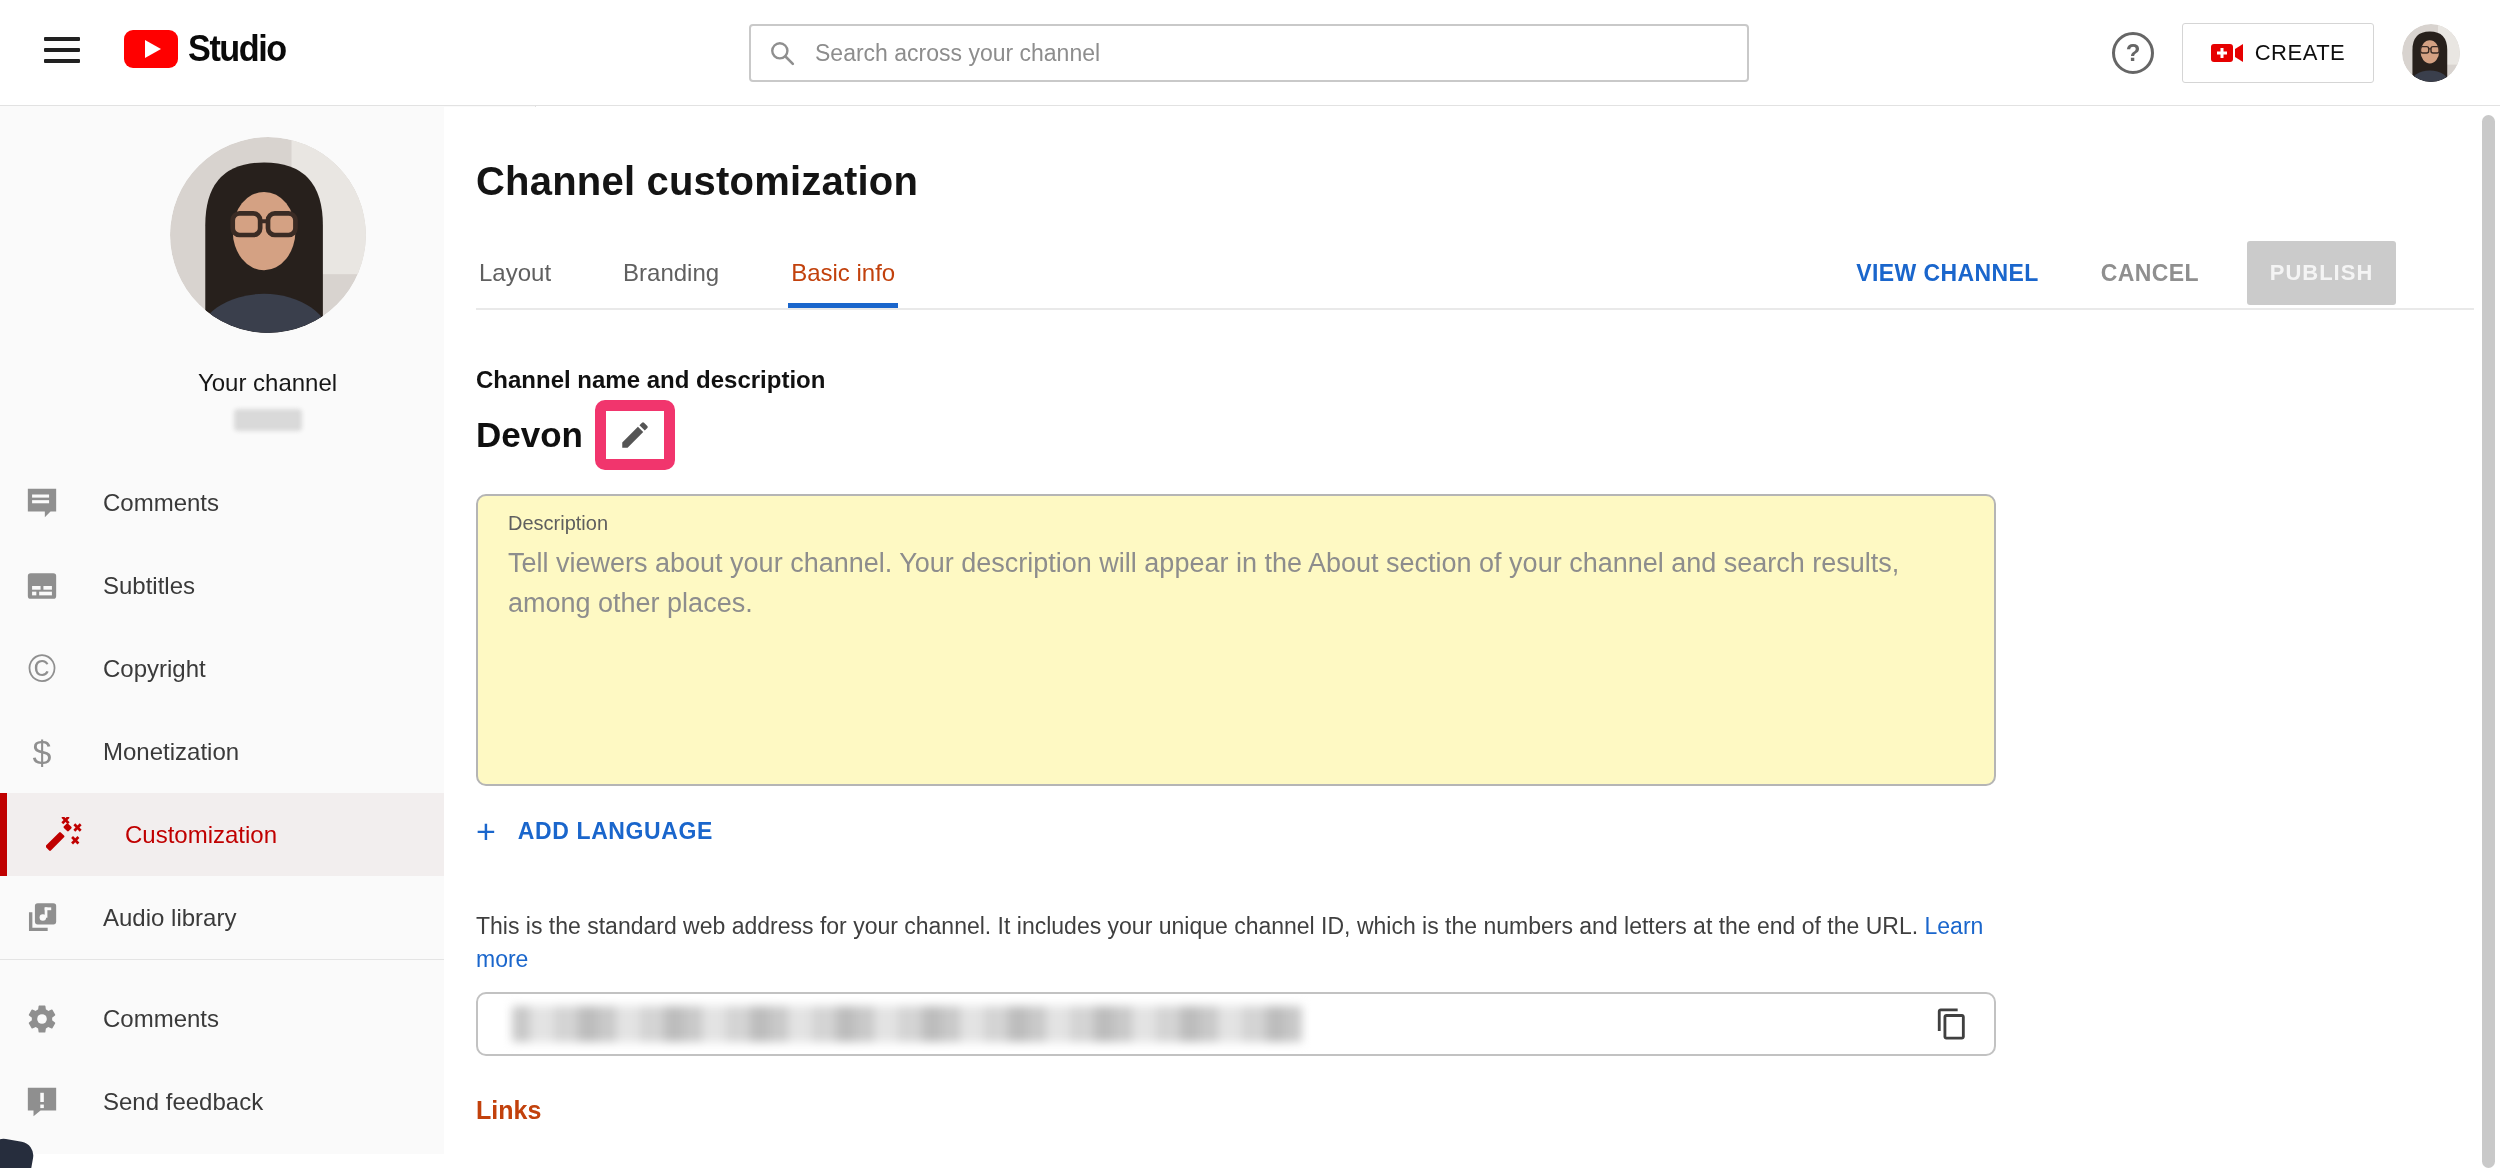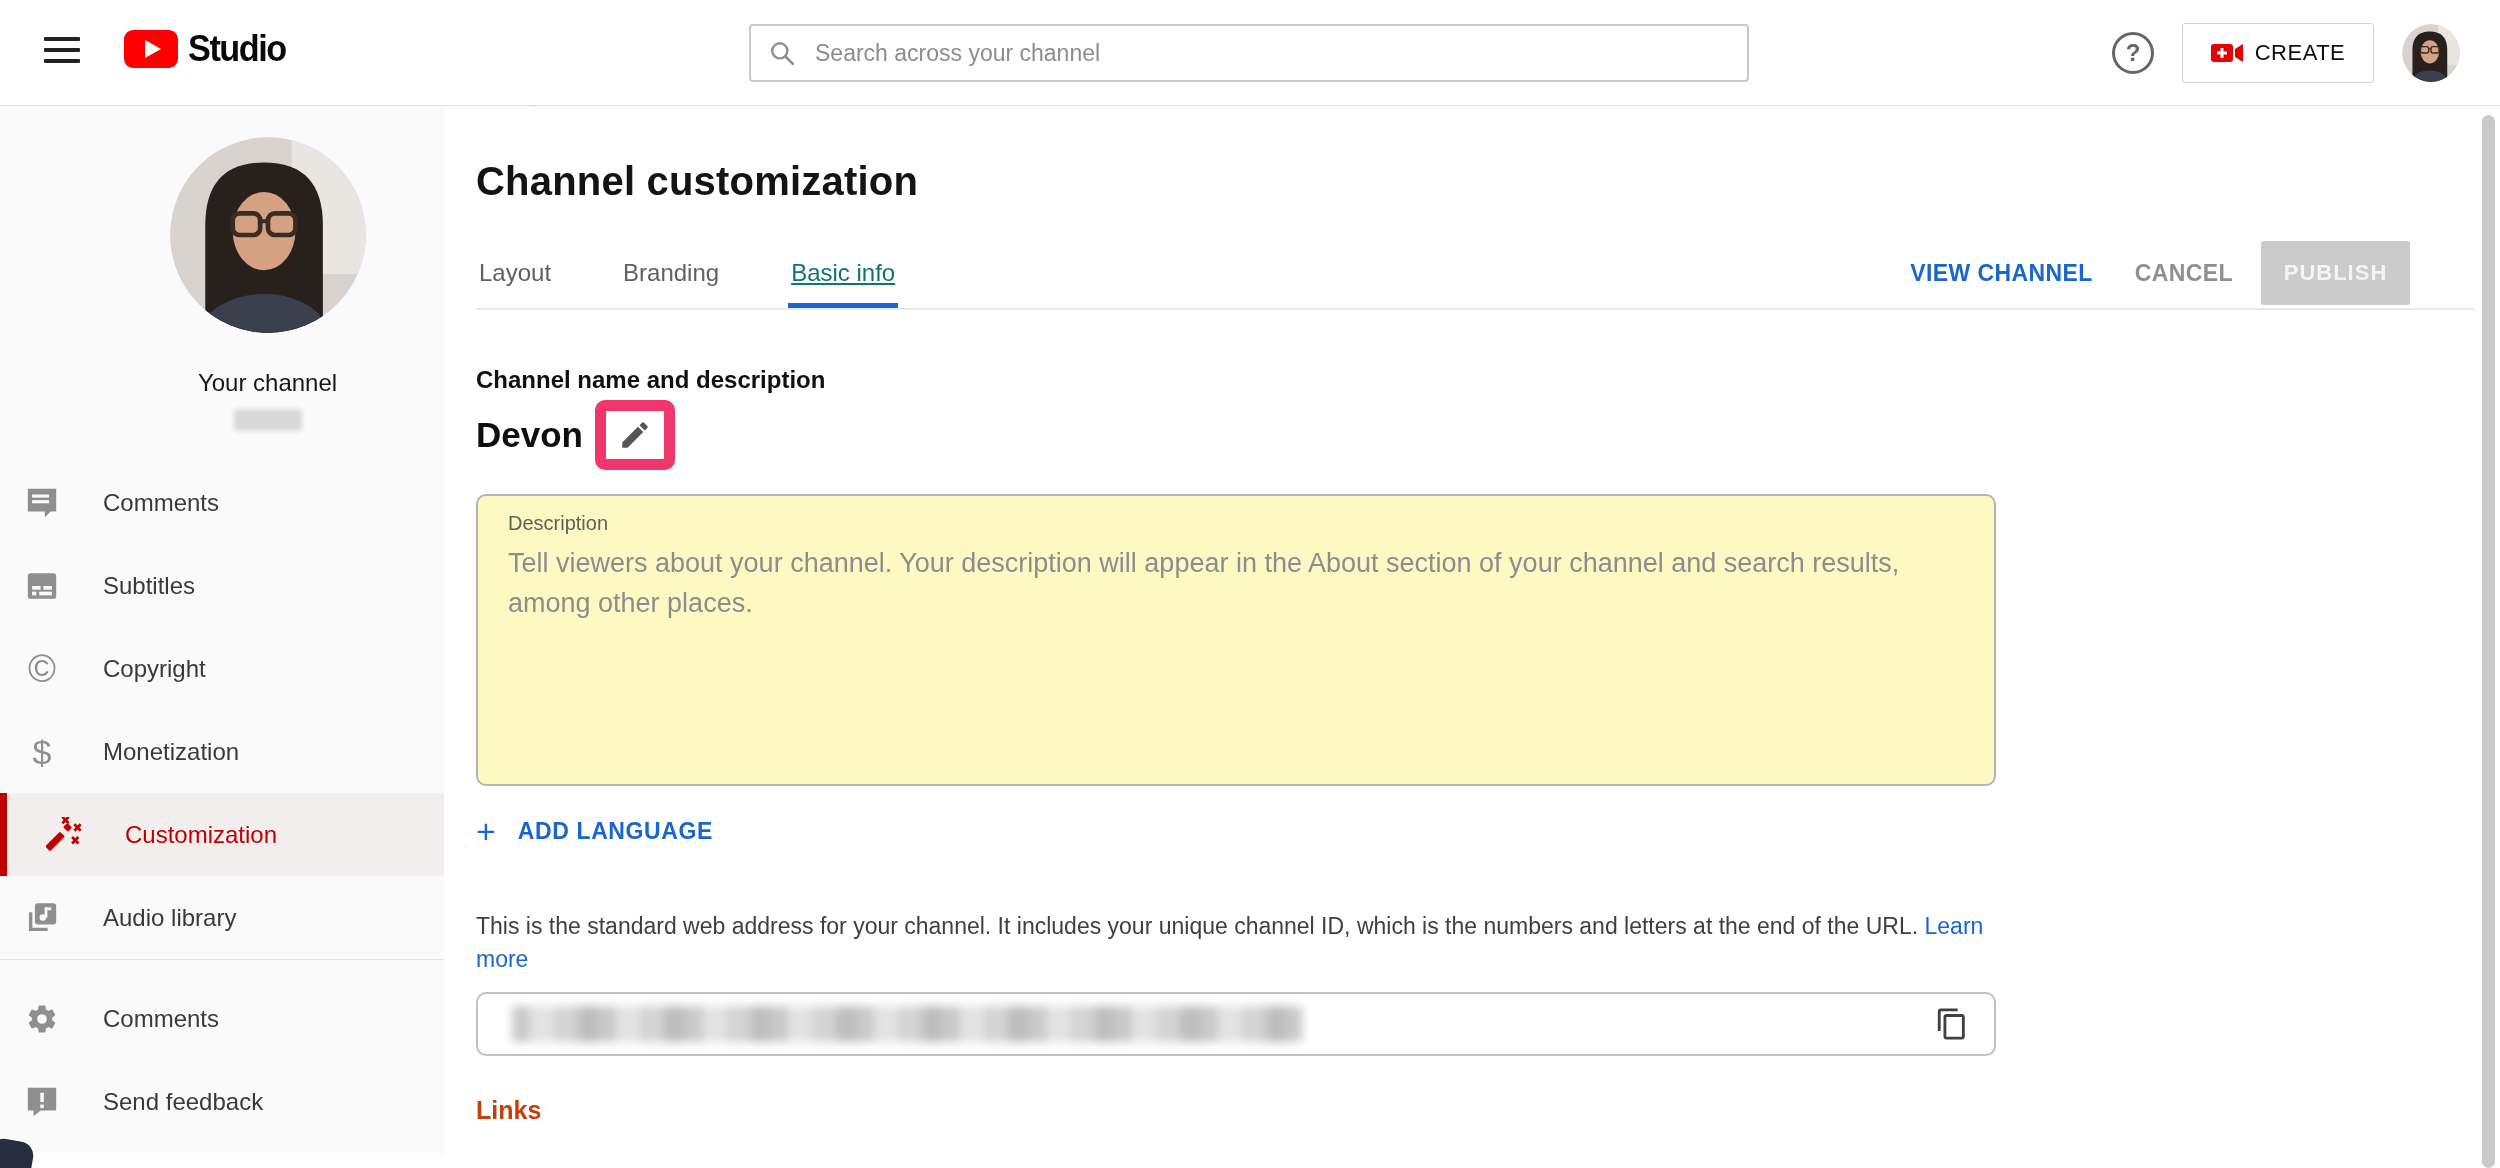--- a/index.html
+++ b/index.html
@@ -70,22 +70,22 @@
   
   .main { position:absolute; top:107px; left:444px; right:0; bottom:0; background:#fff; padding-left:32px; overflow:hidden; }
   .page-title { margin-top:52px; font-size:40px; font-weight:700; color:#141414; letter-spacing:.2px; }
   .tabs-row { position:relative; margin-top:34px; height:72px; border-bottom:2px solid #e9e9e9; margin-right:26px; }
   .tabs { display:flex; gap:66px; height:100%; }
   .tab {
     display:flex; align-items:center; height:100%; padding:5px 3px 0 3px;
     font-size:24px; font-weight:500; color:#606060; cursor:pointer;
     border-bottom:5px solid transparent;
   }
-  .tab.active { color:#0f766e; border-bottom-color:#1a66cc;text-decoration:underline; }
-  .header-actions { position:absolute; right:64px; top:0; height:100%; display:flex; align-items:center; gap:42px; }
+  .tab.active { color:#c2410c; border-bottom-color:#1a66cc; }
+  .header-actions { position:absolute; right:78px; top:0; height:100%; display:flex; align-items:center; gap:62px; }
   .text-btn { font-size:23px; font-weight:600; letter-spacing:.4px; cursor:pointer; background:none; border:none; font-family:inherit; }
   .view-channel { color:#1a66cc; }
   .cancel { color:#8f8f8f; }
   .publish {
     width:149px; height:64px; background:#cbcbcb; color:#f4f4f4; border:none; border-radius:3px;
     font-size:22px; font-weight:600; letter-spacing:1px; font-family:inherit; cursor:pointer; margin-left:-14px;
   }
   .content { width:1520px; }
   .section-heading { font-size:24px; font-weight:600; color:#111; }
   .name-row { margin-top:56px; }

